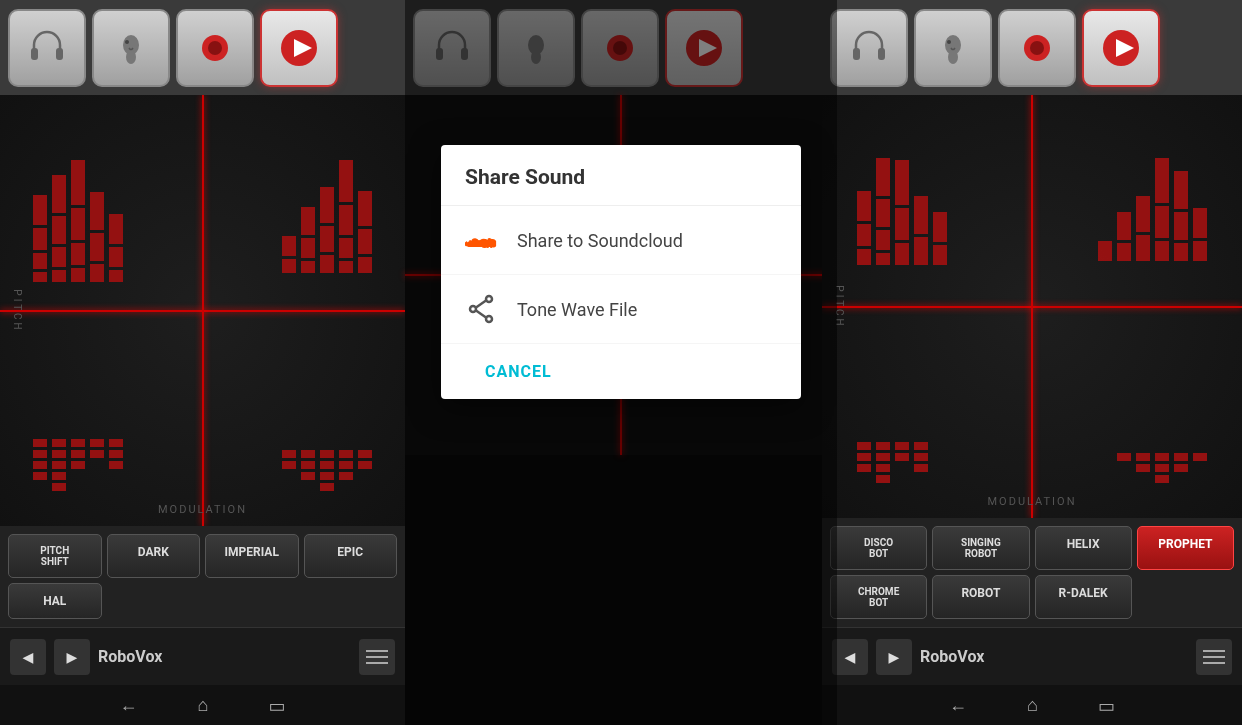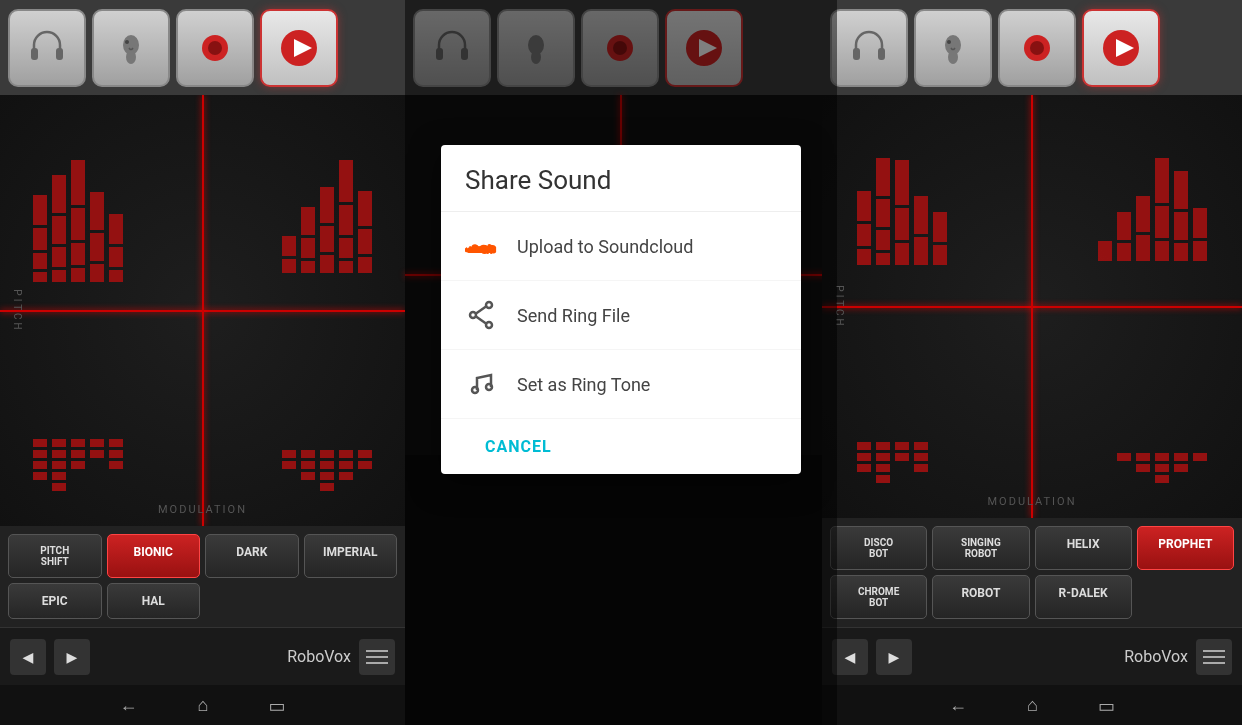--- a/index.html
+++ b/index.html
@@ -180,24 +180,24 @@
       display: flex;
       align-items: center;
       justify-content: center;
       cursor: pointer;
       color: #ddd;
       font-size: 14px;
     }
 
     .app-name {
       flex: 1;
-      text-align: right;
+      text-align: left;
       color: #ccc;
       font-size: 16px;
-      font-weight: 400;
+      font-weight: 700;
     }
 
     .menu-btn {
       width: 36px;
       height: 36px;
       background: #333;
       border-radius: 4px;
       display: flex;
       flex-direction: column;
       align-items: center;
@@ -255,22 +255,22 @@
 
     .dialog {
       background: white;
       width: 360px;
       border-radius: 4px;
       overflow: hidden;
       box-shadow: 0 8px 30px rgba(0,0,0,0.5);
     }
 
     .dialog-title {
-      font-size: 26px;
-      font-weight: 400;
+      font-size: 21px;
+      font-weight: 700;
       color: #333;
       padding: 20px 24px 16px;
       border-bottom: 1px solid #eee;
     }
 
     .dialog-item {
       display: flex;
       align-items: center;
       padding: 18px 24px;
       gap: 20px;
@@ -476,21 +476,20 @@
         <div class="eq-col">
             <div class="eq-seg"></div>
             <div class="eq-seg"></div>
           </div>
       </div>
     </div>
   </div>
 
   <div class="presets">
     <div class="preset-btn" style="font-size:10px;">PITCH<br>SHIFT</div>
-    <div class="preset-btn active">BIONIC</div>
     <div class="preset-btn">DARK</div>
     <div class="preset-btn">IMPERIAL</div>
     <div class="preset-btn">EPIC</div>
     <div class="preset-btn">HAL</div>
   </div>
 
   <div class="bottom-bar">
     <div class="play-prev-btn">◀</div>
     <div class="play-next-btn">▶</div>
     <div class="app-name">RoboVox</div>
@@ -555,46 +554,36 @@
           <rect x="0" y="14" width="3" height="5" rx="1.5" fill="#ff5500"></rect>
           <rect x="24" y="12" width="3" height="9" rx="1.5" fill="#ff5500"></rect>
           <rect x="28" y="13" width="3" height="8" rx="1.5" fill="#ff5500"></rect>
 
           <path d="M1 15 Q1.5 12 3 15" fill="#ff5500"></path>
           <path d="M4 14 Q5.5 10 8 14" fill="#ff5500"></path>
           <path d="M9 13 Q12 8 16 13" fill="#ff5500"></path>
           <path d="M17 12 Q21 9 25 12 Q26 8 30 11 Q33 10 35 13 L35 19 Q33 21 30 20 L5 20 Q2 20 1 18 Q0 16 1 15Z" fill="#ff5500"></path>
         </svg>
       </div>
-      <div class="dialog-item-text">Upload to Soundcloud</div>
+      <div class="dialog-item-text">Share to Soundcloud</div>
     </div>
 
     <div class="dialog-item">
       <div class="dialog-item-icon">
         <svg viewBox="0 0 32 32" width="32" height="32" fill="none" stroke="#555" stroke-width="2.5">
           <circle cx="24" cy="6" r="3"></circle>
           <circle cx="8" cy="16" r="3"></circle>
           <circle cx="24" cy="26" r="3"></circle>
           <line x1="21" y1="7.5" x2="11" y2="14.5"></line>
           <line x1="11" y1="17.5" x2="21" y2="24.5"></line>
         </svg>
       </div>
-      <div class="dialog-item-text">Send Ring File</div>
-    </div>
-
-    <div class="dialog-item">
-      <div class="dialog-item-icon">
-        <svg viewBox="0 0 32 32" width="32" height="32" fill="none" stroke="#555" stroke-width="2.5">
-          <path d="M12 22V10l14-3v12"></path>
-          <circle cx="10" cy="22" r="3"></circle>
-          <circle cx="24" cy="19" r="3"></circle>
-        </svg>
-      </div>
-      <div class="dialog-item-text">Set as Ring Tone</div>
-    </div>
+      <div class="dialog-item-text">Tone Wave File</div>
+    </div>
+
 
 
     <div class="dialog-cancel">
       <div class="dialog-cancel-text">CANCEL</div>
     </div>
   </div>
 </div>
 
 <div class="right-panel">
 

